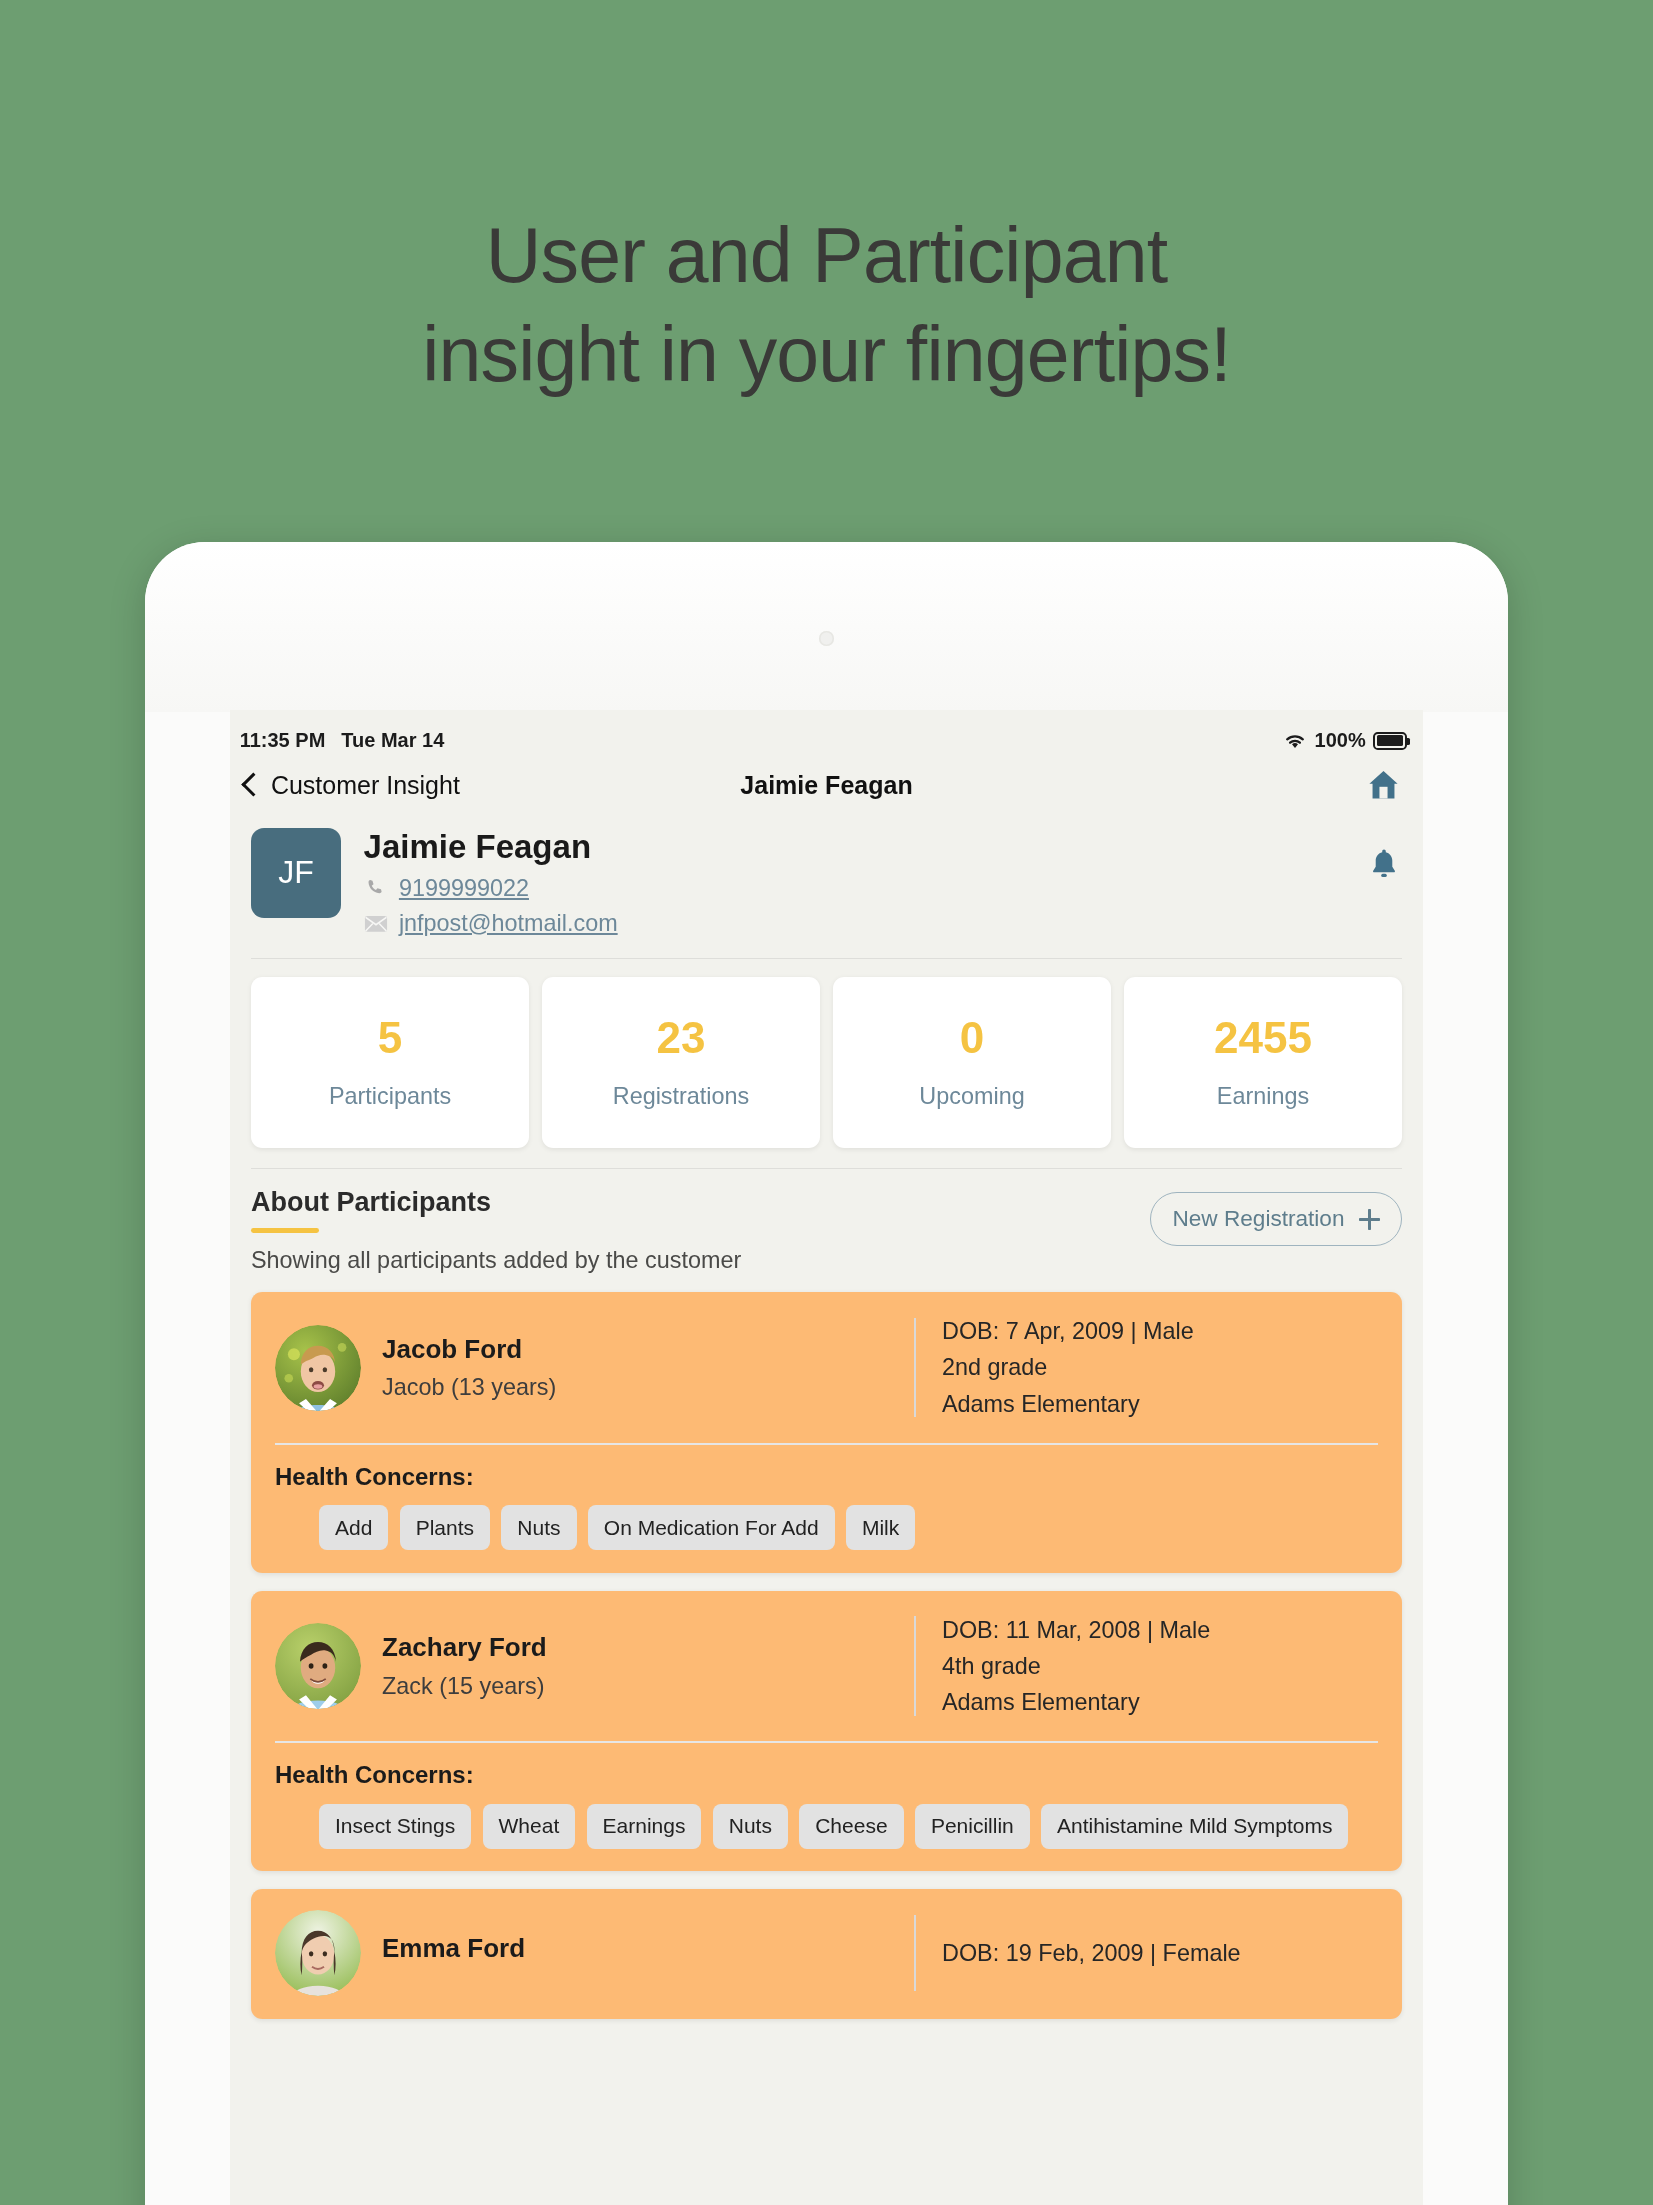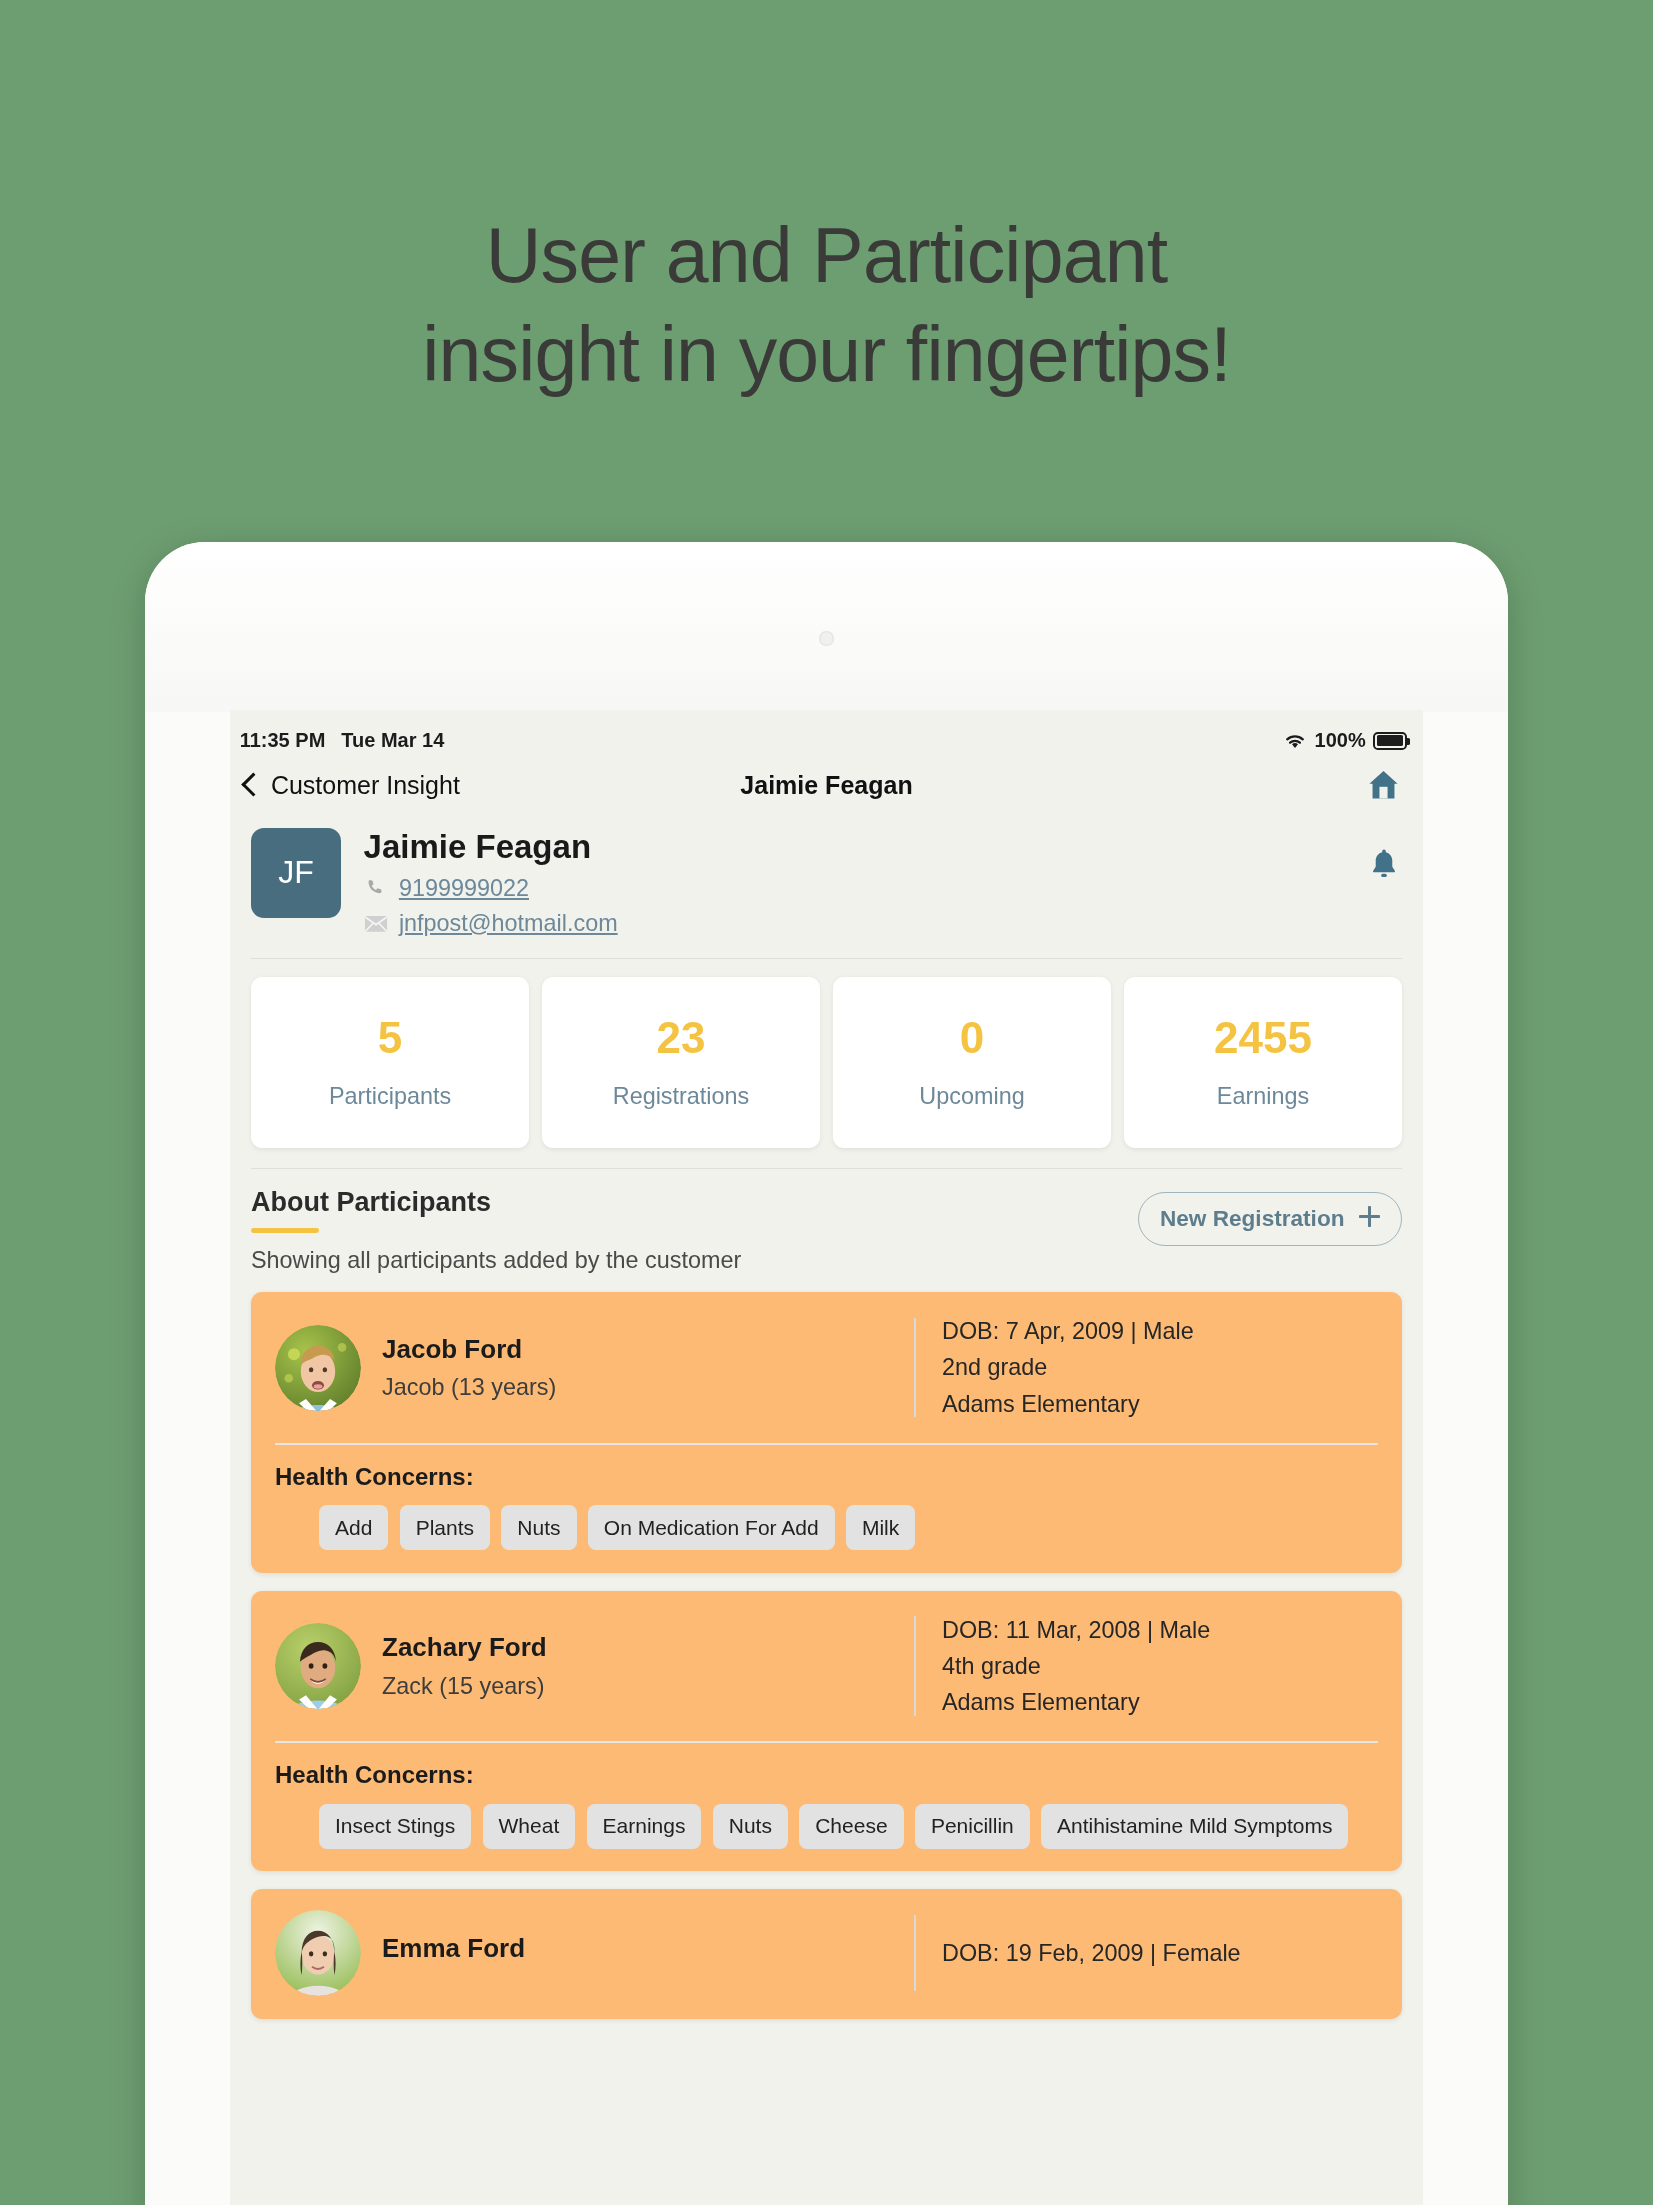--- a/index.html
+++ b/index.html
@@ -237,26 +237,25 @@
     color: #4a4a48;
   }
   .new-reg-btn {
     margin-left: auto;
     border: 1.6px solid #9fb4bf;
     border-radius: 32px;
     padding: 13px 21px;
     font-size: 22.6px;
     color: #5e7d8c;
     display: flex;
-    align-items: flex-start;
+    align-items: center;
     gap: 14.5px;
     background: transparent;
     white-space: nowrap;
     margin-top: 4.8px;
-    font-weight: bold;
   }
   .plus {
     position: relative;
     width: 21px; height: 21px;
     flex: 0 0 auto;
   }
   .plus::before, .plus::after {
     content: "";
     position: absolute;
     background: #5e7d8c;

